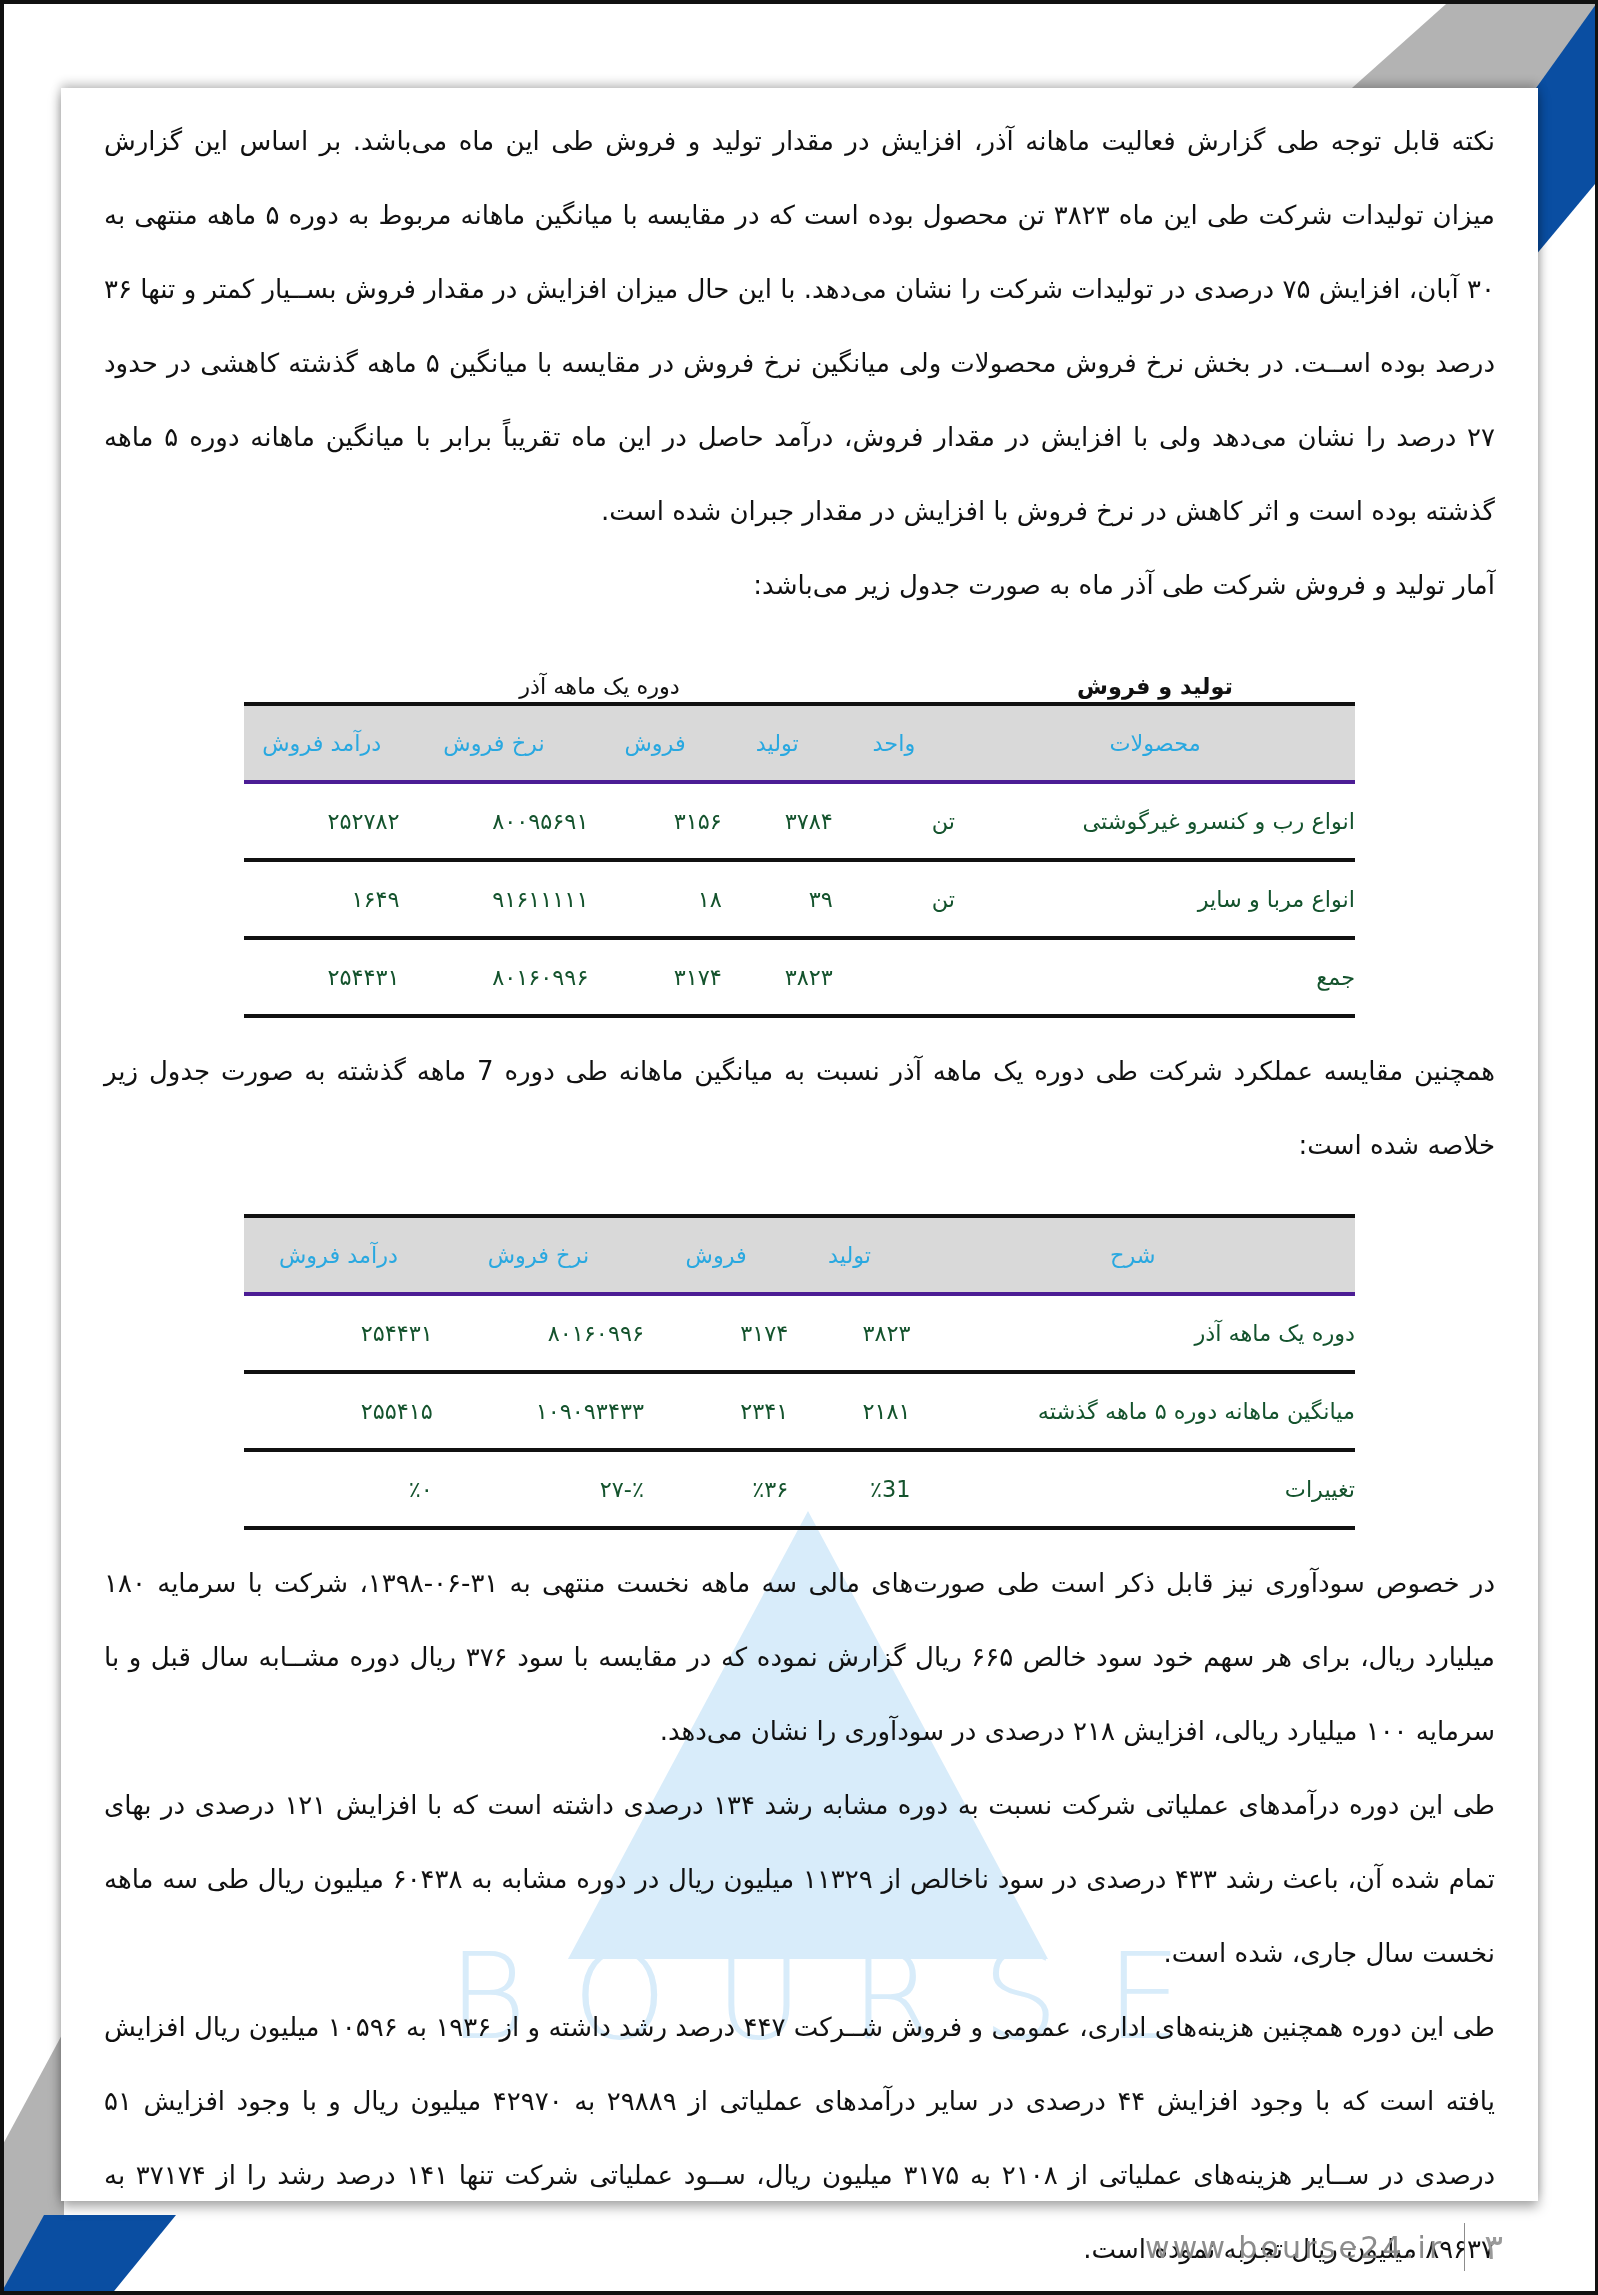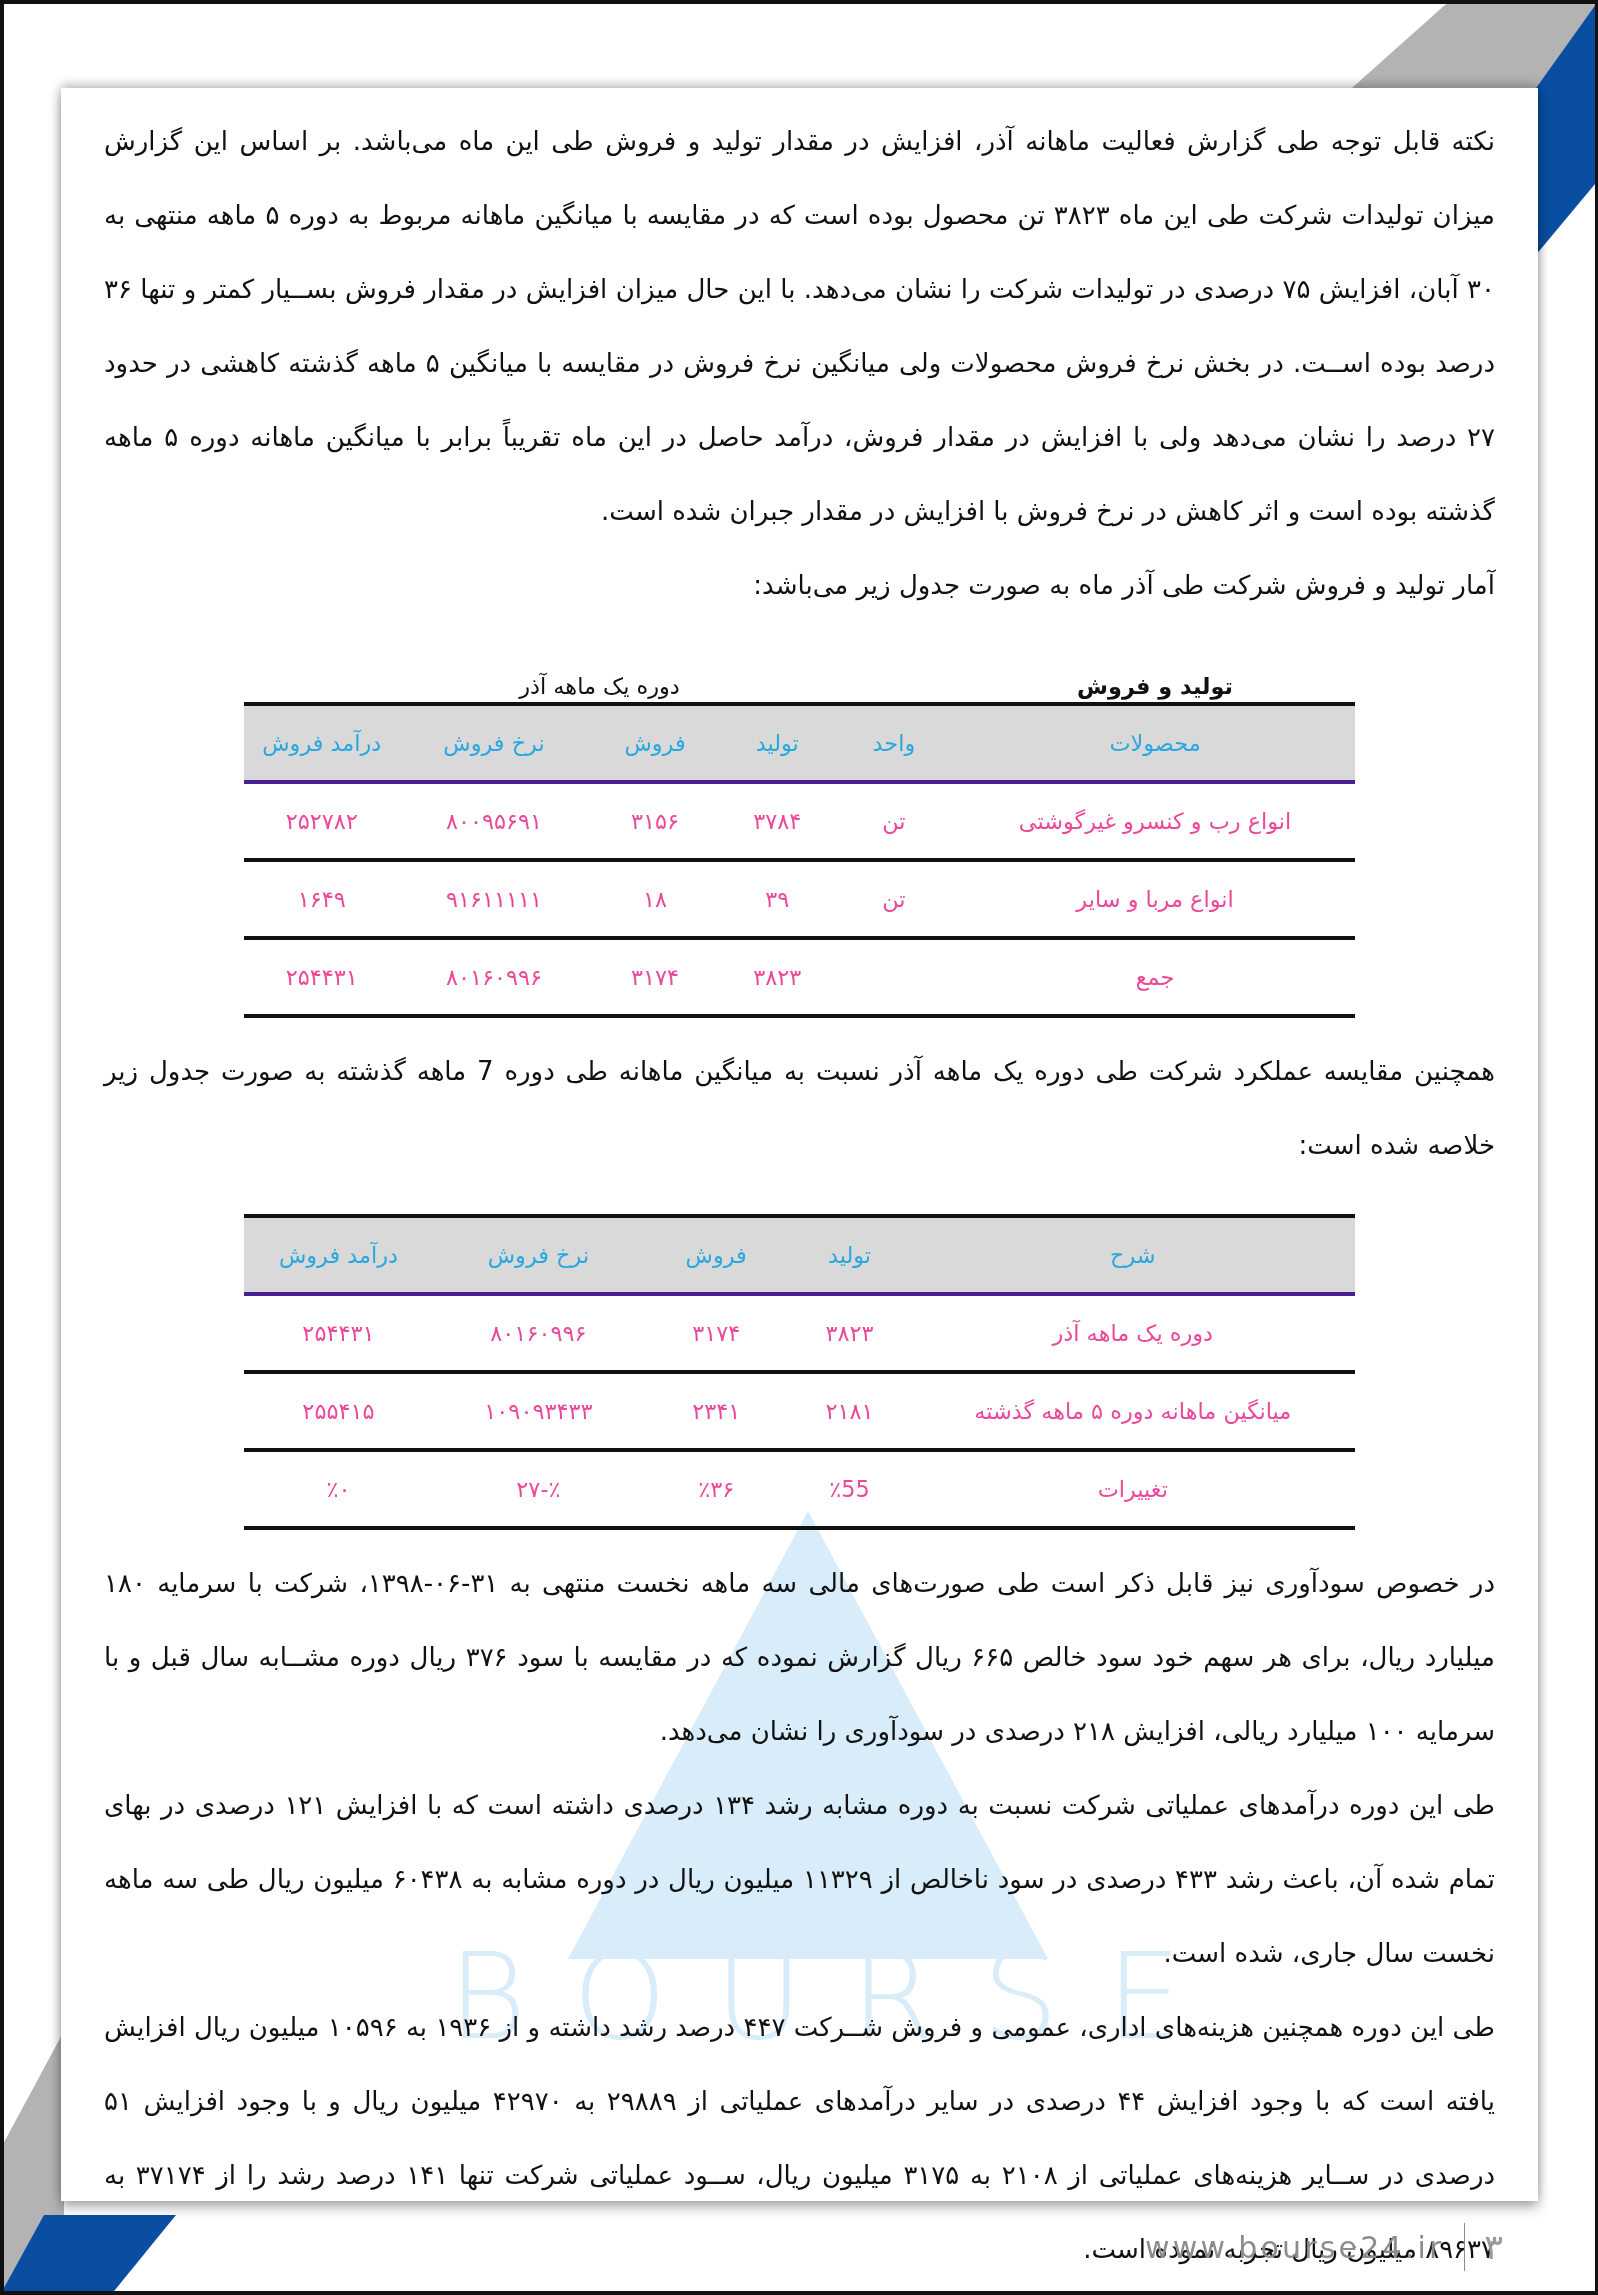--- a/index.html
+++ b/index.html
@@ -33,21 +33,21 @@
   .content { position: absolute; left: 104px; top: 104px; width: 1391px; z-index: 10;
              direction: rtl; text-align: justify; font-size: 26px; line-height: 74px; }
   .para { text-align: justify; text-align-last: right; }
 
   .tbl-wrap { width: 1111px; margin: 0 auto; direction: rtl; }
   .tbl-caption { display: flex; font-size: 22.4px; line-height: 32px; color: #111; }
   table { width: 100%; border-collapse: collapse; font-size: 22.4px; }
   thead tr { background: #d9d9d9; }
   th { color: #29a8e0; font-weight: normal; height: 53px; text-align: center;
        border-top: 4px solid #111; border-bottom: 4px solid #4c1d95; }
-  td { height: 53px; text-align: center; border-bottom: 4px solid #111; color: #ec4899; }
+  td { height: 53px; border-bottom: 4px solid #111; color: #14532d; }
 
   .t1 { margin-top: 48px; }
   .t1 .cap-a { width: 36%; text-align: center; font-weight: bold; }
   .t1 .cap-b { width: 64%; text-align: center; }
   .t2 { margin-top: 64px; }
   .t2 .tbl-caption { justify-content: center; }
 
   .footer { position: absolute; right: 96px; bottom: 24px; z-index: 10; display: flex; align-items: center;
             color: #8c8c8c; font-size: 30px; letter-spacing: 3.2px; font-family: "DejaVu Sans", sans-serif; }
   .footer .sep { width: 1.6px; height: 48px; background: #8c8c8c; margin: 0 19px; }
@@ -141,21 +141,21 @@
         </tr>
         <tr>
           <td>میانگین ماهانه دوره ۵ ماهه گذشته</td>
           <td>۲۱۸۱</td>
           <td>۲۳۴۱</td>
           <td>۱۰۹۰۹۳۴۳۳</td>
           <td>۲۵۵۴۱۵</td>
         </tr>
         <tr>
           <td>تغییرات</td>
-          <td>٪55</td>
+          <td>٪31</td>
           <td>٪۳۶</td>
           <td>٪-۲۷</td>
           <td>٪۰</td>
         </tr>
       </tbody>
     </table>
   </div>
 
   <p class="para" style="margin-top:16px">در خصوص سودآوری نیز قابل ذکر است طی صورت‌های مالی سه ماهه نخست منتهی به ۳۱-۰۶-۱۳۹۸، شرکت با سرمایه ۱۸۰ میلیارد ریال، برای هر سهم خود سود خالص ۶۶۵ ریال گزارش نموده که در مقایسه با سود ۳۷۶ ریال دوره مشــابه سال قبل و با سرمایه ۱۰۰ میلیارد ریالی، افزایش ۲۱۸ درصدی در سودآوری را نشان می‌دهد.</p>
   <p class="para">طی این دوره درآمدهای عملیاتی شرکت نسبت به دوره مشابه رشد ۱۳۴ درصدی داشته است که با افزایش ۱۲۱ درصدی در بهای تمام شده آن، باعث رشد ۴۳۳ درصدی در سود ناخالص از ۱۱۳۲۹ میلیون ریال در دوره مشابه به ۶۰۴۳۸ میلیون ریال طی سه ماهه نخست سال جاری، شده است.</p>

